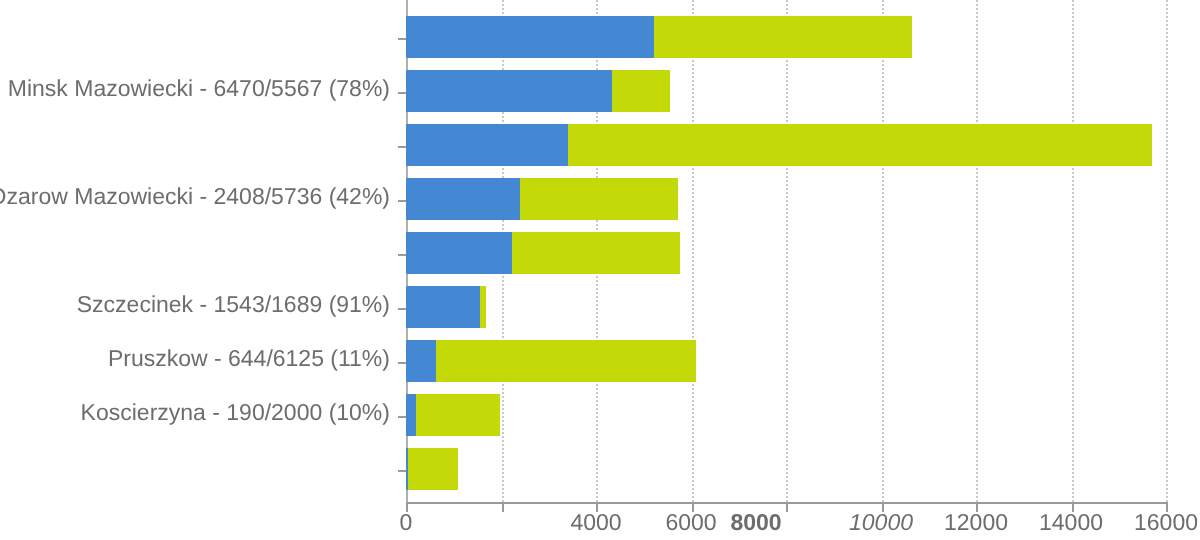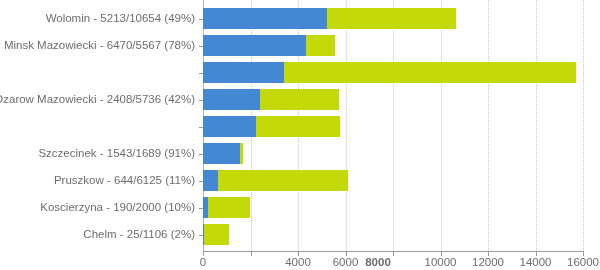--- a/index.html
+++ b/index.html
@@ -97,27 +97,25 @@
     transform: translateX(-50%);
     white-space: nowrap;
   }
 </style>
 </head>
 <body>
 
 <div id="chart-root">
 
   <div class="labels-col">
-      <div class="row-label" style="top: 8px;">Wolomin - 5213/10654 (49%)</div>
       <div class="row-label" style="top: 35px;">Minsk Mazowiecki - 6470/5567 (78%)</div>
       <div class="row-label" style="top: 89px;">Ozarow Mazowiecki - 2408/5736 (42%)</div>
       <div class="row-label" style="top: 143px; text-align: right;">Szczecinek - 1543/1689 (91%)</div>
       <div class="row-label" style="top: 170px;">Pruszkow - 644/6125 (11%)</div>
       <div class="row-label" style="top: 197px;">Koscierzyna - 190/2000 (10%)</div>
-      <div class="row-label" style="top: 224px;">Chelm - 25/1106 (2%)</div>
     </div>
 
   <div class="plot-area">
       <div class="gridline zero-line" style="left: 0px;"></div>
       <div class="gridline" style="left: 47.5px;"></div>
       <div class="gridline" style="left: 95px;"></div>
       <div class="gridline" style="left: 142.5px;"></div>
       <div class="gridline" style="left: 190px;"></div>
       <div class="gridline" style="left: 237.5px;"></div>
       <div class="gridline" style="left: 285px;"></div>
@@ -168,21 +166,21 @@
       <div class="tick-label" style="left: 203px;">0</div>
       <div class="tick-mark" style="left: 250.5px;"></div>
       <div class="tick-label" style="left: 250.5px; margin-top: 31px;">2000</div>
       <div class="tick-mark" style="left: 298px;"></div>
       <div class="tick-label" style="left: 298px;">4000</div>
       <div class="tick-mark" style="left: 345.5px;"></div>
       <div class="tick-label" style="left: 345.5px;">6000</div>
       <div class="tick-mark" style="left: 393px;"></div>
       <div class="tick-label" style="left: 378px; font-weight: bold;">8000</div>
       <div class="tick-mark" style="left: 440.5px;"></div>
-      <div class="tick-label" style="left: 440.5px;">10000</div>
+      <div class="tick-label" style="left: 440.5px; font-style: italic;">10000</div>
       <div class="tick-mark" style="left: 488px;"></div>
       <div class="tick-label" style="left: 488px;">12000</div>
       <div class="tick-mark" style="left: 535.5px;"></div>
       <div class="tick-label" style="left: 535.5px;">14000</div>
       <div class="tick-mark" style="left: 583px;"></div>
       <div class="tick-label" style="left: 583px;">16000</div>
     </div>
 
 <div class="row-tick" style="top: 18.5px;"></div>
     <div class="row-tick" style="top: 45.5px;"></div>

